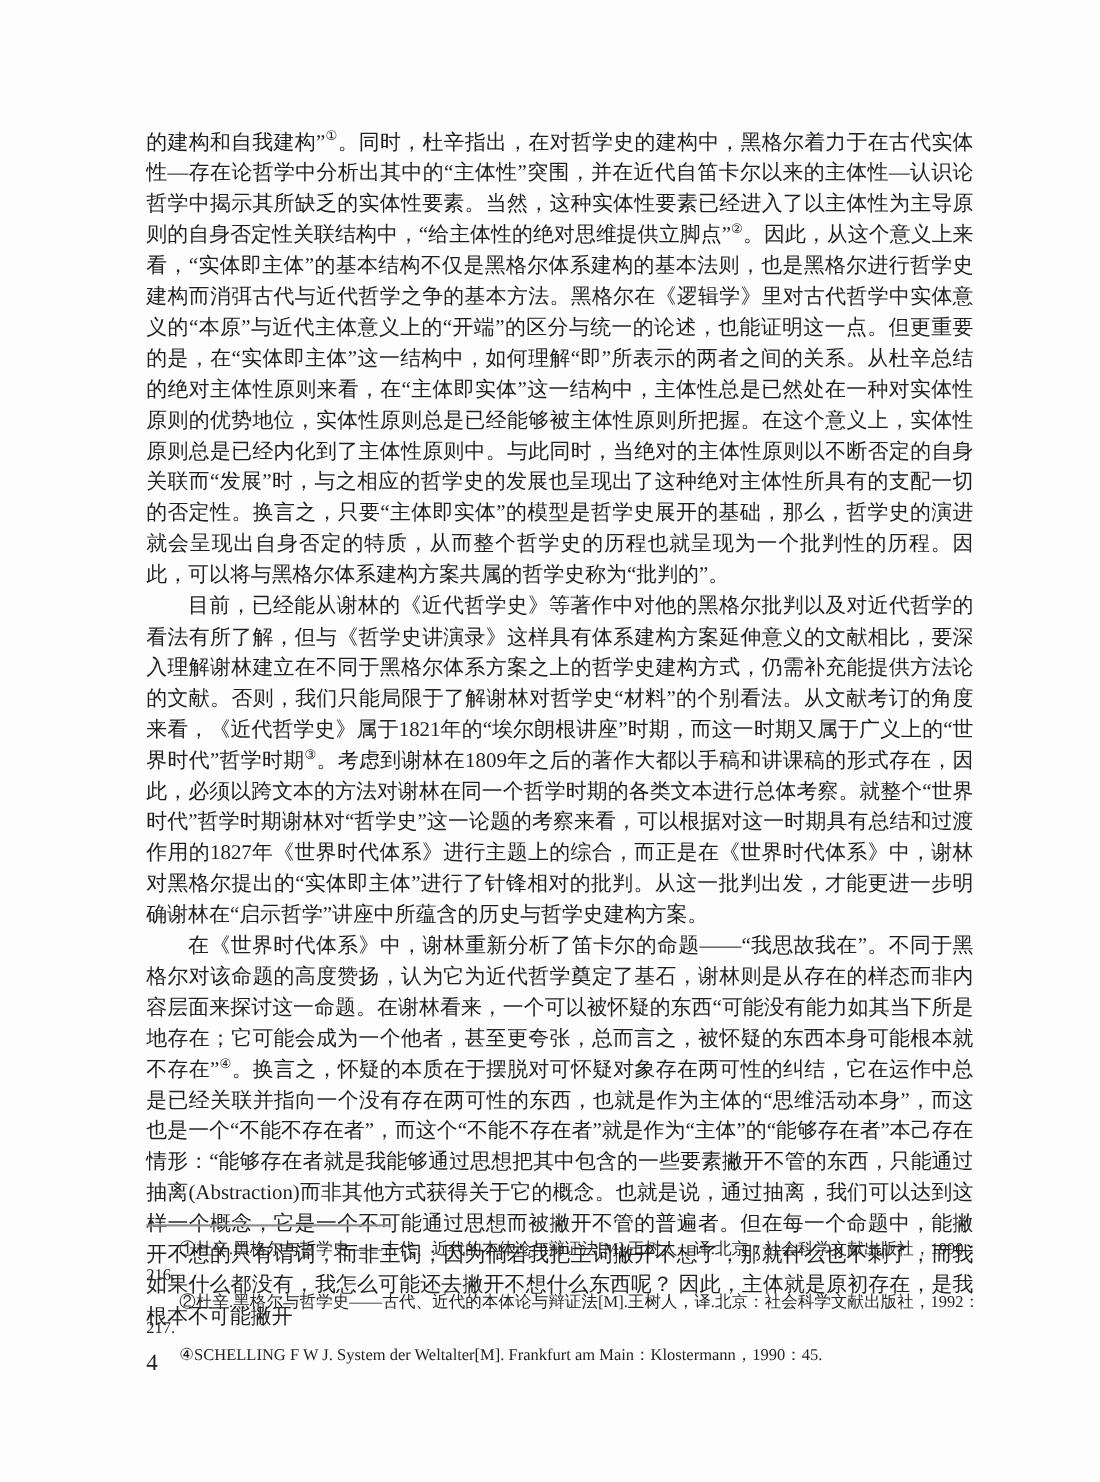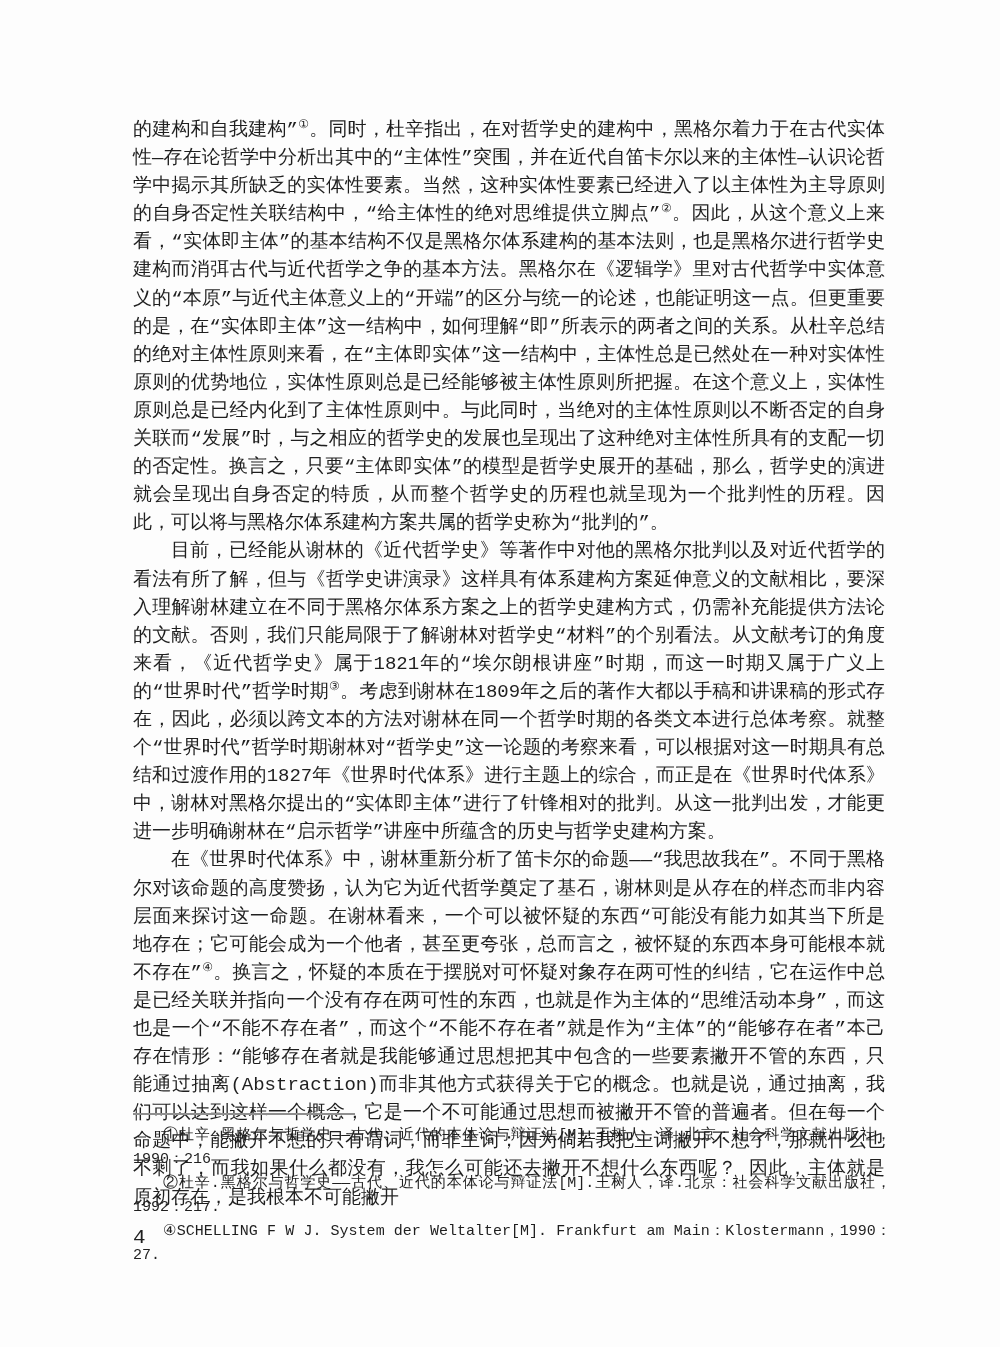--- a/index.html
+++ b/index.html
@@ -6,21 +6,21 @@
     margin: 0;
     padding: 0;
     background: #ffffff;
   }
   .page {
     position: relative;
     width: 1000px;
     height: 1347px;
     background: #fdfdfd;
     overflow: hidden;
-    font-family: Liberation Mono, monospace;
+    font-family: Liberation Serif, serif;
     color: #1f1f1f;
   }
   .body-text {
     position: absolute;
     top: 116px;
     left: 133px;
     width: 752px;
     font-size: 19px;
     line-height: 28.1px;
     text-align: justify;
@@ -77,18 +77,18 @@
     <p class="no-indent">的建构和自我建构”<sup>①</sup>。同时，杜辛指出，在对哲学史的建构中，黑格尔着力于在古代实体性—存在论哲学中分析出其中的“主体性”突围，并在近代自笛卡尔以来的主体性—认识论哲学中揭示其所缺乏的实体性要素。当然，这种实体性要素已经进入了以主体性为主导原则的自身否定性关联结构中，“给主体性的绝对思维提供立脚点”<sup>②</sup>。因此，从这个意义上来看，“实体即主体”的基本结构不仅是黑格尔体系建构的基本法则，也是黑格尔进行哲学史建构而消弭古代与近代哲学之争的基本方法。黑格尔在《逻辑学》里对古代哲学中实体意义的“本原”与近代主体意义上的“开端”的区分与统一的论述，也能证明这一点。但更重要的是，在“实体即主体”这一结构中，如何理解“即”所表示的两者之间的关系。从杜辛总结的绝对主体性原则来看，在“主体即实体”这一结构中，主体性总是已然处在一种对实体性原则的优势地位，实体性原则总是已经能够被主体性原则所把握。在这个意义上，实体性原则总是已经内化到了主体性原则中。与此同时，当绝对的主体性原则以不断否定的自身关联而“发展”时，与之相应的哲学史的发展也呈现出了这种绝对主体性所具有的支配一切的否定性。换言之，只要“主体即实体”的模型是哲学史展开的基础，那么，哲学史的演进就会呈现出自身否定的特质，从而整个哲学史的历程也就呈现为一个批判性的历程。因此，可以将与黑格尔体系建构方案共属的哲学史称为“批判的”。</p>
     <p class="indent">目前，已经能从谢林的《近代哲学史》等著作中对他的黑格尔批判以及对近代哲学的看法有所了解，但与《哲学史讲演录》这样具有体系建构方案延伸意义的文献相比，要深入理解谢林建立在不同于黑格尔体系方案之上的哲学史建构方式，仍需补充能提供方法论的文献。否则，我们只能局限于了解谢林对哲学史“材料”的个别看法。从文献考订的角度来看，《近代哲学史》属于1821年的“埃尔朗根讲座”时期，而这一时期又属于广义上的“世界时代”哲学时期<sup>③</sup>。考虑到谢林在1809年之后的著作大都以手稿和讲课稿的形式存在，因此，必须以跨文本的方法对谢林在同一个哲学时期的各类文本进行总体考察。就整个“世界时代”哲学时期谢林对“哲学史”这一论题的考察来看，可以根据对这一时期具有总结和过渡作用的1827年《世界时代体系》进行主题上的综合，而正是在《世界时代体系》中，谢林对黑格尔提出的“实体即主体”进行了针锋相对的批判。从这一批判出发，才能更进一步明确谢林在“启示哲学”讲座中所蕴含的历史与哲学史建构方案。</p>
     <p class="indent">在《世界时代体系》中，谢林重新分析了笛卡尔的命题——“我思故我在”。不同于黑格尔对该命题的高度赞扬，认为它为近代哲学奠定了基石，谢林则是从存在的样态而非内容层面来探讨这一命题。在谢林看来，一个可以被怀疑的东西“可能没有能力如其当下所是地存在；它可能会成为一个他者，甚至更夸张，总而言之，被怀疑的东西本身可能根本就不存在”<sup>④</sup>。换言之，怀疑的本质在于摆脱对可怀疑对象存在两可性的纠结，它在运作中总是已经关联并指向一个没有存在两可性的东西，也就是作为主体的“思维活动本身”，而这也是一个“不能不存在者”，而这个“不能不存在者”就是作为“主体”的“能够存在者”本己存在情形：“能够存在者就是我能够通过思想把其中包含的一些要素撇开不管的东西，只能通过抽离(Abstraction)而非其他方式获得关于它的概念。也就是说，通过抽离，我们可以达到这样一个概念，它是一个不可能通过思想而被撇开不管的普遍者。但在每一个命题中，能撇开不想的只有谓词，而非主词；因为倘若我把主词撇开不想了，那就什么也不剩了，而我如果什么都没有，我怎么可能还去撇开不想什么东西呢？ 因此，主体就是原初存在，是我根本不可能撇开</p>
   </main>
 
   <div class="footnote-sep"></div>
 
   <section class="footnotes">
     <p>①杜辛.黑格尔与哲学史——古代、近代的本体论与辩证法[M].王树人，译.北京：社会科学文献出版社，1990：216.</p>
     <p>②杜辛.黑格尔与哲学史——古代、近代的本体论与辩证法[M].王树人，译.北京：社会科学文献出版社，1992：217.</p>
-    <p>④SCHELLING F W J. System der Weltalter[M]. Frankfurt am Main：Klostermann，1990：27.</p>
+    <p>④SCHELLING F W J. System der Weltalter[M]. Frankfurt am Main：Klostermann，1990：45.</p>
   </section>
 
   <div class="page-number">4</div>
 
 </div>
 
 </body></html>

